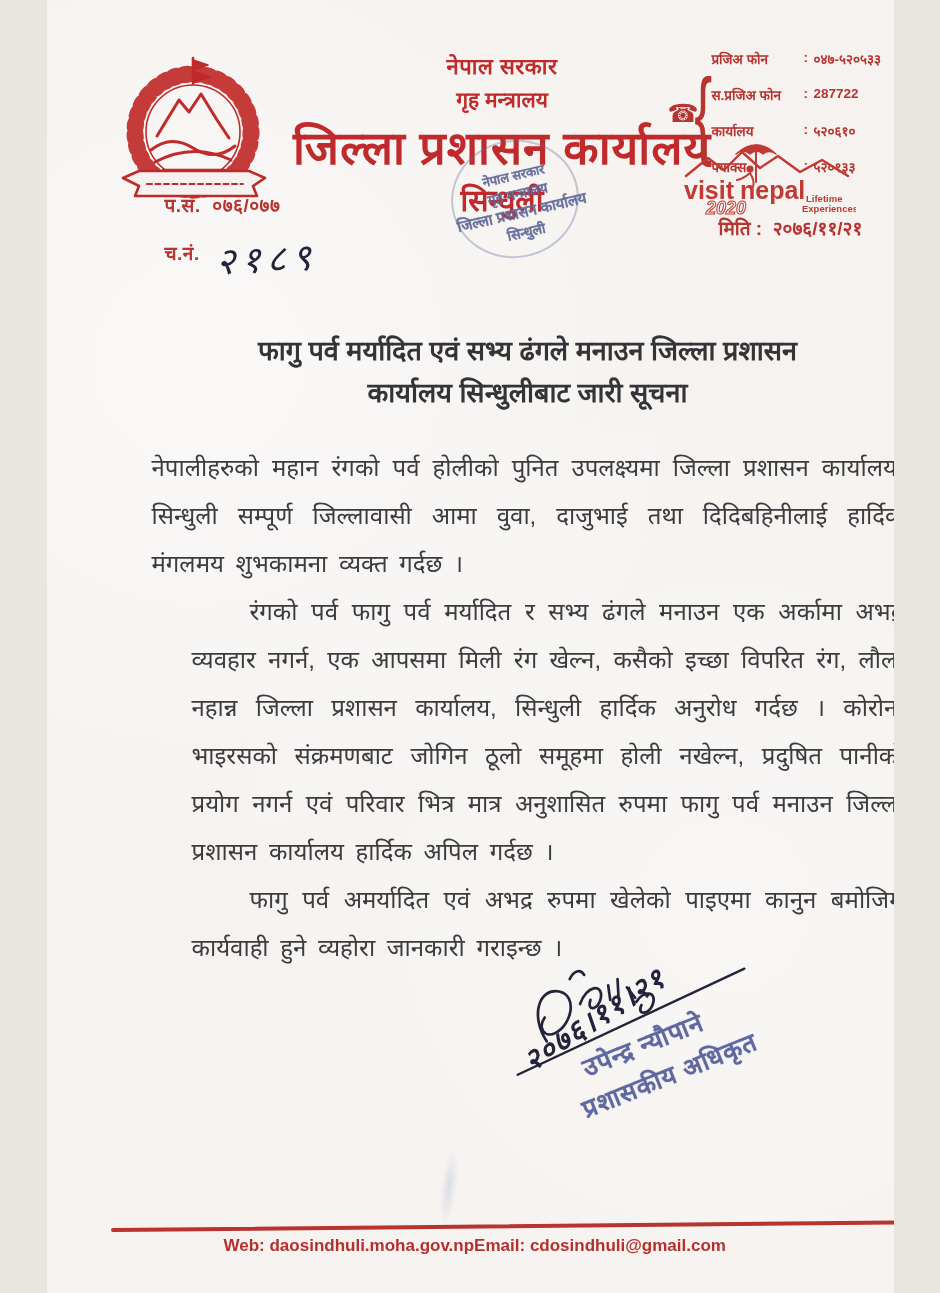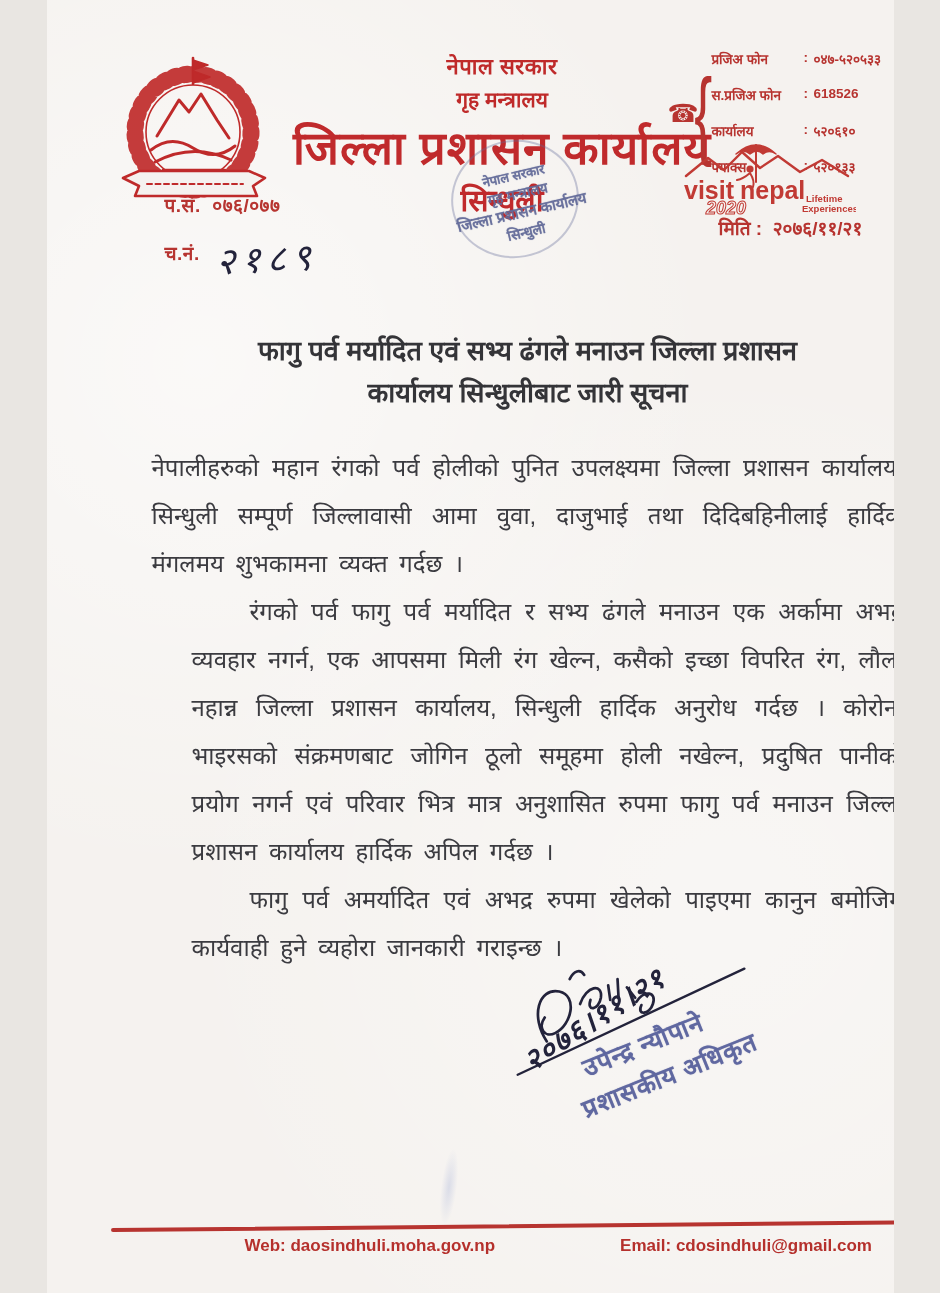--- a/index.html
+++ b/index.html
@@ -63,22 +63,22 @@
   .name-stamp { position:absolute; left:530px; top:1052px; transform:rotate(-22deg); transform-origin:0 0;
     color:rgba(92,100,158,.95); font-weight:bold; white-space:nowrap; text-shadow:0 0 1px rgba(92,100,158,.5); }
   .name-stamp .n1 { font-size:25px; letter-spacing:1px; }
   .name-stamp .n2 { font-size:25px; letter-spacing:1px; margin-left:-16px; margin-top:4px; }
 
   
   .footer-line { position:absolute; left:64px; top:1224px; width:842px; height:4px;
     background:#b73430; transform:rotate(-.55deg); border-radius:2px; }
   .footer-text { position:absolute; left:105px; top:1236px; width:750px; display:flex; }
   .footer-item { font-size:17px; font-weight:bold; color:#b5302c; }
-  .footer-item.web { margin-left:93px; }
-  .footer-item.email { margin-left:125px; }
+  .footer-item.web { margin-left:72px; }
+  .footer-item.email { }
   .crease { position:absolute; left:394px; top:1148px; width:16px; height:78px;
     background:radial-gradient(ellipse at center, rgba(120,140,200,.22), transparent 70%);
     transform:rotate(7deg); }
 </style>
 </head>
 <body>
 
 <div class="page">
 
   <svg class="emblem" viewBox="0 0 184 152">
@@ -108,21 +108,21 @@
     <span class="brace">{</span>
     <div class="contact-rows">
       <div class="contact-row">
         <span class="lbl">प्रजिअ फोन</span>
         <span class="sep">:</span>
         <span>०४७-५२०५३३</span>
       </div>
       <div class="contact-row">
         <span class="lbl">स.प्रजिअ फोन</span>
         <span class="sep">:</span>
-        <span>618526</span>
+        <span>287722</span>
       </div>
       <div class="contact-row">
         <span class="lbl">कार्यालय</span>
         <span class="sep">:</span>
         <span>५२०६१०</span>
       </div>
       <div class="contact-row">
         <span class="lbl">फ्याक्स</span>
         <span class="sep">:</span>
         <span>५२०१३३</span>

